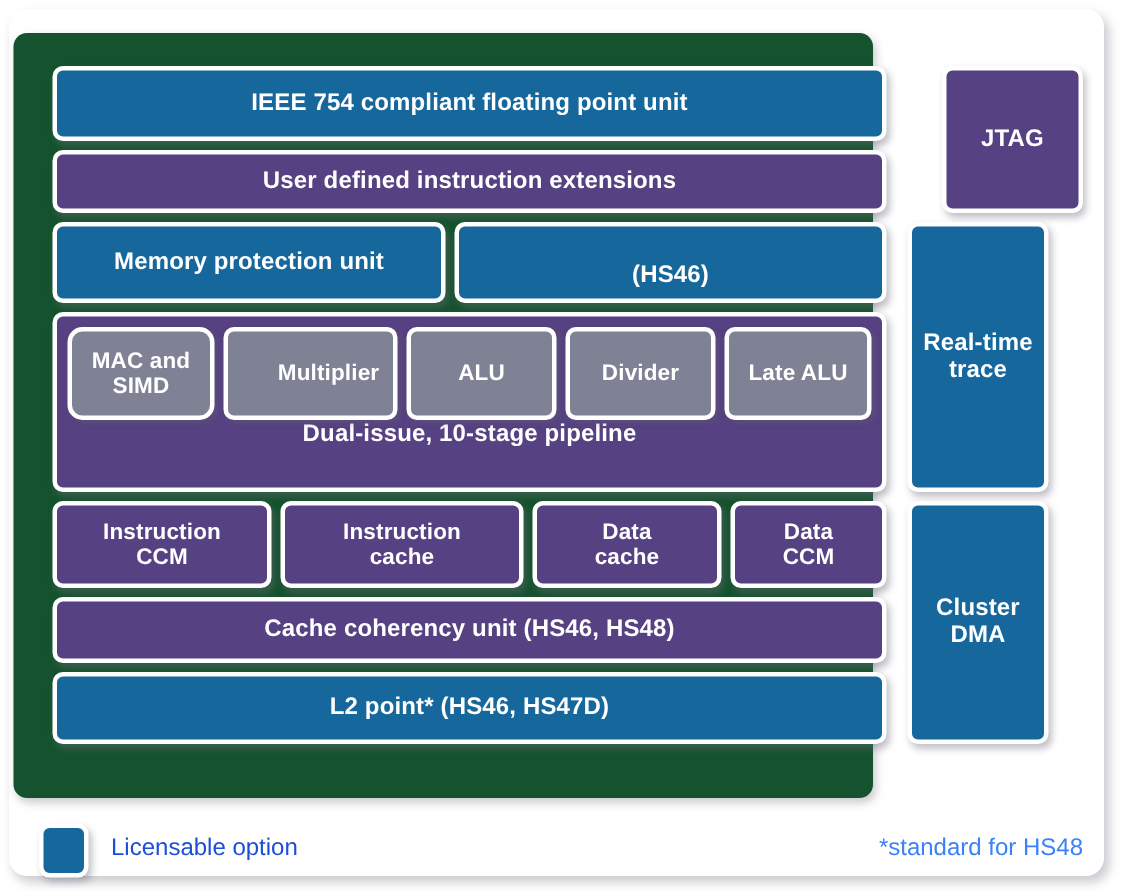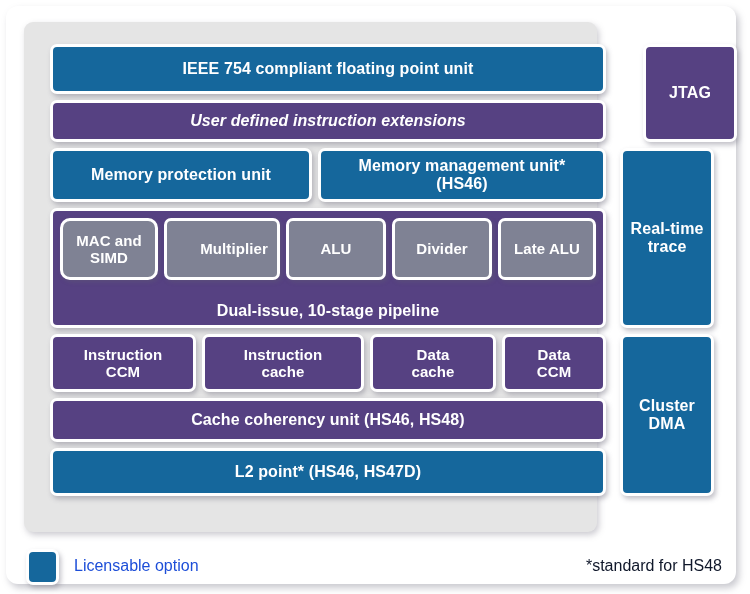--- a/index.html
+++ b/index.html
@@ -31,25 +31,25 @@
     height: 578px;
     background: #ffffff;
     border-radius: 12px;
     box-shadow: 3px 4px 7px rgba(120,120,135,0.40);
     box-sizing: border-box;
   }
 
   
   .panel {
     position: absolute;
-    left: 18px;
+    left: 3px;
     top: 16px;
     width: 573px;
     height: 510px;
-    background: #e5e5e5;
+    background: #14532d;
     border-radius: 9px;
     box-shadow: 2px 3px 6px rgba(120,118,135,0.38);
     box-sizing: border-box;
   }
 
   
   .blk {
     position: absolute;
     box-sizing: border-box;
     border: 3px solid #ffffff;
@@ -69,21 +69,21 @@
   .purple { background: #564182; }
   .gray   { background: #7F8294; }
 
   .f16 { font-size: 16px; }
   .f15 { font-size: 15px; }
 
   
   .pipeline-wrap {
     align-items: flex-end;
     justify-content: center;
-    padding-bottom: 5px;
+    padding-bottom: 26px;
   }
   .exec-unit {
     box-shadow: 2px 2px 4px rgba(95,93,112,0.45);
   }
 
   
   .legend-swatch {
     position: absolute;
     left: 20px;
     top: 543px;
@@ -102,49 +102,49 @@
     font-size: 16px;
     color: #1d4ed8;
     font-weight: normal;
     white-space: nowrap;
   }
   .footnote {
     position: absolute;
     right: 14px;
     top: 551px;
     font-size: 16px;
-    color: #0f172a;
+    color: #3b82f6;
     font-weight: normal;
     white-space: nowrap;
   }
 </style>
 </head>
 <body>
 
 <div id="page">
 
   <div class="outer-frame">
 
     <div class="panel">
 
       <div class="blk blue f16" style="left:26px; top:22px; width:556px; height:50px;">
         <span>IEEE 754 compliant floating point unit</span>
       </div>
 
-      <div class="blk purple f16" style="left:26px; top:78px; width:556px; height:42px;font-style:italic;">
+      <div class="blk purple f16" style="left:26px; top:78px; width:556px; height:42px;">
         <span>User defined instruction extensions</span>
       </div>
 
       <div class="blk blue f16" style="left:26px; top:126px; width:262px; height:54px;">
         <span>Memory protection unit</span>
       </div>
 
       <div class="blk blue f16" style="left:294px; top:126px; width:288px; height:54px;">
         <span>
-          <span>Memory management unit*</span><br>
+          <br>
           <span>(HS46)</span>
         </span>
       </div>
 
       <div class="blk purple f16 pipeline-wrap" style="left:26px; top:186px; width:556px; height:120px;">
         <span>Dual-issue, 10-stage pipeline</span>
       </div>
 
       <div class="blk gray f15 exec-unit" style="left:36px; top:196px; width:98px; height:62px;border-radius:10px;">
         <span>

